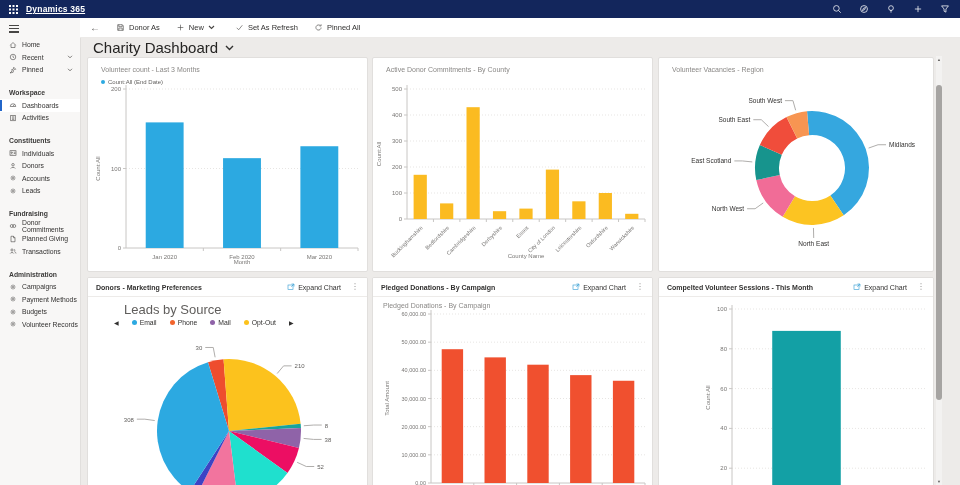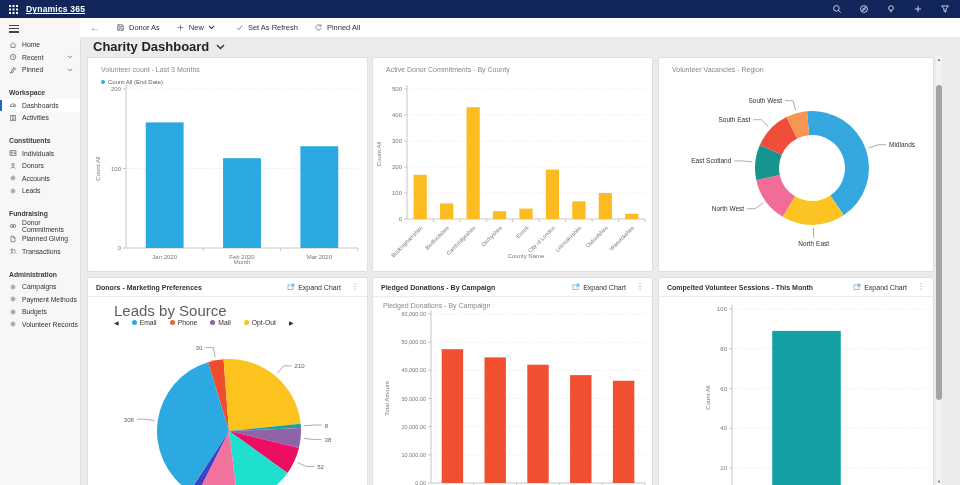--- a/index.html
+++ b/index.html
@@ -24,41 +24,41 @@
   .nav-item .chev{margin-left:auto;margin-right:7px;width:6px;height:4px;stroke:#605e5c;fill:none;stroke-width:1;}
   .nav-head{font-weight:bold;color:#3b3a39;padding-left:9px;margin-top:11px;height:12px;line-height:12px;}
   
   #cmdbar{position:absolute;left:80px;top:18px;width:880px;height:19px;background:#fff;
           display:flex;align-items:center;font-size:7.5px;border-bottom:1px solid #eceae8;}
   #back-btn{margin-left:10px;color:#605e5c;font-size:10px;cursor:pointer;}
   .cmd-item{display:flex;align-items:center;margin-left:16px;cursor:pointer;color:#323130;}
   .cmd-item svg{width:9px;height:9px;stroke:#484644;stroke-width:1.1;fill:none;margin-right:4px;}
   .cmd-item .chev{width:7px;height:5px;margin-left:4px;stroke:#484644;fill:none;}
   #title-row{position:absolute;left:93px;top:39px;display:flex;align-items:center;}
-  #page-title{font-size:13px;font-weight:bold;color:#252423;}
+  #page-title{font-size:15px;font-weight:normal;color:#252423;}
   #title-row svg{width:9px;height:6px;margin-left:7px;stroke:#323130;stroke-width:1.4;fill:none;}
   
   .panel{position:absolute;background:#fff;border:1px solid #e1dfdd;border-radius:2px;overflow:hidden;}
   #p1{left:87px;top:57px;width:279px;height:213px;}
   #p2{left:372px;top:57px;width:279px;height:213px;}
   #p3{left:658px;top:57px;width:274px;height:213px;}
   #p4{left:87px;top:277px;width:279px;height:230px;}
   #p5{left:372px;top:277px;width:279px;height:230px;}
   #p6{left:658px;top:277px;width:274px;height:230px;}
   .chart-title{position:absolute;left:13px;top:8px;font-size:7px;color:#8a8886;}
   .legend1{position:absolute;left:13px;top:21px;display:flex;align-items:center;font-size:6px;color:#605e5c;}
   .legend1 .dot{width:4px;height:4px;border-radius:50%;margin-right:3px;}
   .panel-head{position:absolute;left:0;top:0;right:0;height:18px;border-bottom:1px solid #edebe9;
               display:flex;align-items:center;padding:0 8px;background:#fff;z-index:2;}
   .panel-head .ph-title{flex:1;font-size:7px;font-weight:bold;color:#323130;}
   .expand-btn{display:flex;align-items:center;font-size:7px;color:#323130;cursor:pointer;}
   .expand-btn svg{width:8px;height:8px;stroke:#2e9ad2;stroke-width:1.2;fill:none;margin-right:3px;}
   .kebab{margin-left:10px;color:#8a8886;font-size:8px;letter-spacing:0;cursor:pointer;line-height:8px;}
   .inner-title{position:absolute;left:10px;top:24px;font-size:7px;color:#8a8886;}
-  #pie-title{position:absolute;left:26px;top:24px;font-size:15px;color:#605e5c;}
+  #pie-title{position:absolute;left:36px;top:24px;font-size:13px;color:#605e5c;}
   #pie-legend{position:absolute;left:26px;top:41px;display:flex;align-items:center;gap:13px;
               font-size:6.8px;color:#323130;}
   #pie-legend .li{display:flex;align-items:center;gap:3px;}
   #pie-legend .dot{width:5px;height:5px;border-radius:50%;}
   #pie-legend .arr{font-size:6px;color:#323130;cursor:pointer;}
   .chart-svg{position:absolute;left:0;top:0;}
   svg text{font-family:"Liberation Sans",sans-serif;}
   
   #scrollbar{position:absolute;left:936px;top:56px;width:6px;height:429px;background:#f3f2f1;}
   #scroll-thumb{position:absolute;left:0;top:29px;width:6px;height:315px;background:#a6a4a2;border-radius:3px;}

